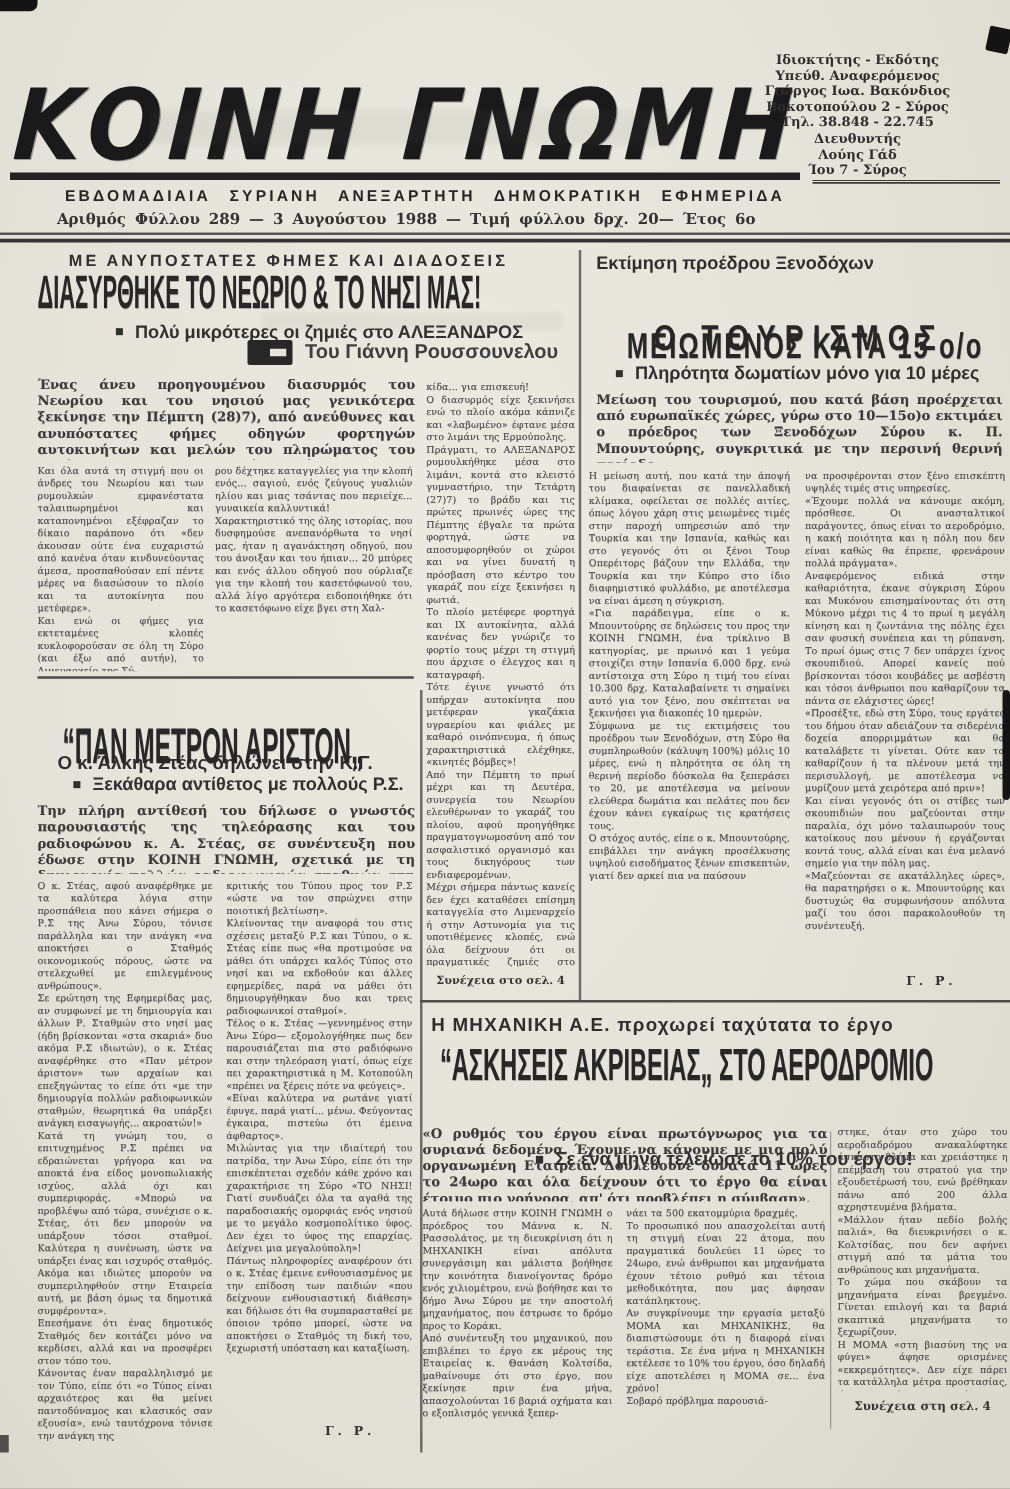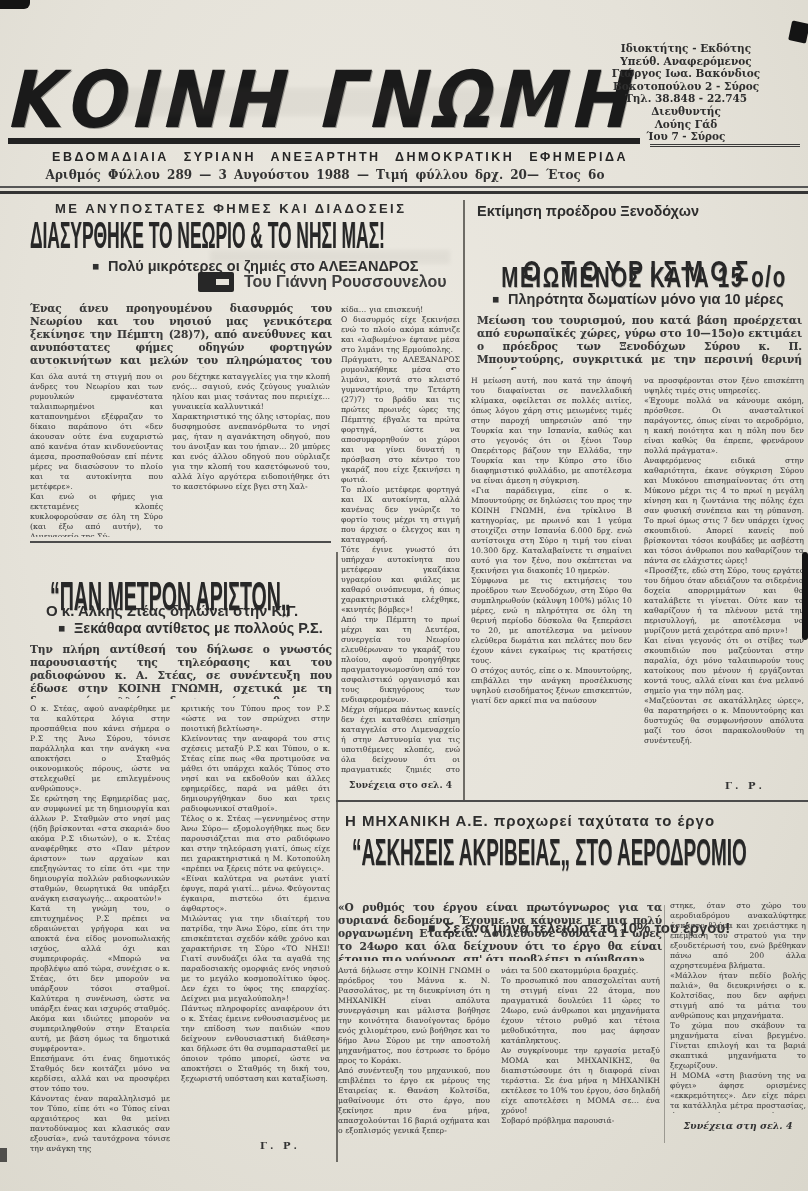--- a/index.html
+++ b/index.html
@@ -180,21 +180,21 @@
   <div class="bcol" style="left:338px; top:966px; width:152px; height:174px;">Αυτά δήλωσε στην ΚΟΙΝΗ ΓΝΩΜΗ ο πρόεδρος του Μάννα κ. Ν. Ρασσολάτος, με τη διευκρίνιση ότι η ΜΗΧΑΝΙΚΗ είναι απόλυτα συνεργάσιμη και μάλιστα βοήθησε την κοινότητα διανοίγοντας δρόμο ενός χιλιομέτρου, ενώ βοήθησε και το δήμο Άνω Σύρου με την αποστολή μηχανήματος, που έστρωσε το δρόμο προς το Κοράκι.
 Από συνέντευξη του μηχανικού, που επιβλέπει το έργο εκ μέρους της Εταιρείας κ. Θανάση Κολτσίδα, μαθαίνουμε ότι στο έργο, που ξεκίνησε πριν ένα μήνα, απασχολούνται 16 βαριά οχήματα και ο εξοπλισμός γενικά ξεπερ-</div>
   <div class="bcol" style="left:501px; top:966px; width:159px; height:178px;">νάει τα 500 εκατομμύρια δραχμές.
 Το προσωπικό που απασχολείται αυτή τη στιγμή είναι 22 άτομα, που πραγματικά δουλεύει 11 ώρες το 24ωρο, ενώ άνθρωποι και μηχανήματα έχουν τέτοιο ρυθμό και τέτοια μεθοδικότητα, που μας άφησαν κατάπληκτους.
 Αν συγκρίνουμε την εργασία μεταξύ ΜΟΜΑ και ΜΗΧΑΝΙΚΗΣ, θα διαπιστώσουμε ότι η διαφορά είναι τεράστια. Σε ένα μήνα η ΜΗΧΑΝΙΚΗ εκτέλεσε το 10% του έργου, όσο δηλαδή είχε αποτελέσει η ΜΟΜΑ σε... ένα χρόνο!
 Σοβαρό πρόβλημα παρουσιά-</div>
   <div class="bcol" style="left:670px; top:901px; width:136px; height:212px;">στηκε, όταν στο χώρο του αεροδιαδρόμου ανακαλύφτηκε άσκαστο βλήμα και χρειάστηκε η επέμβαση του στρατού για την εξουδετέρωσή του, ενώ βρέθηκαν πάνω από 200 άλλα αχρηστευμένα βλήματα.
 «Μάλλον ήταν πεδίο βολής παλιά», θα διευκρινήσει ο κ. Κολτσίδας, που δεν αφήνει στιγμή από τα μάτια του ανθρώπους και μηχανήματα.
 Το χώμα που σκάβουν τα μηχανήματα είναι βρεγμένο. Γίνεται επιλογή και τα βαριά σκαπτικά μηχανήματα το ξεχωρίζουν.
 Η ΜΟΜΑ «στη βιασύνη της να φύγει» άφησε ορισμένες «εκκρεμότητες». Δεν είχε πάρει τα κατάλληλα μέτρα προστασίας, ώστε να φεύγουν τα νερά και να μην «ποτίζει» το τοίχωμα.</div>
-  <div class="cont" style="left:670px; top:1120px; width:136px; font-size:9.5px;font-style:italic;">Συνέχεια στη σελ. 4</div>
+  <div class="cont" style="left:670px; top:1120px; width:136px; font-size:9.5px;">Συνέχεια στη σελ. 4</div>
   <div class="vrule" style="left:664px; top:905px; width:1.2px; height:238px; opacity:.6;"></div>
 
   <div class="smudge" style="left:0; top:0; width:30px; height:9px; border-radius:0 0 6px 0;"></div>
   <div class="smudge" style="left:790px; top:22px; width:18px; height:20px; transform:rotate(12deg); border-radius:2px;"></div>
   <div class="smudge" style="left:802px; top:552px; width:6px; height:88px; border-radius:3px;"></div>
   <div class="smudge" style="left:0; top:1148px; width:7px; height:14px; opacity:.7;"></div>
   <div class="ghost" style="left:120px; top:88px; width:420px; height:28px;"></div>
   <div class="ghost" style="left:210px; top:250px; width:240px; height:14px;"></div>
 
 </div>

